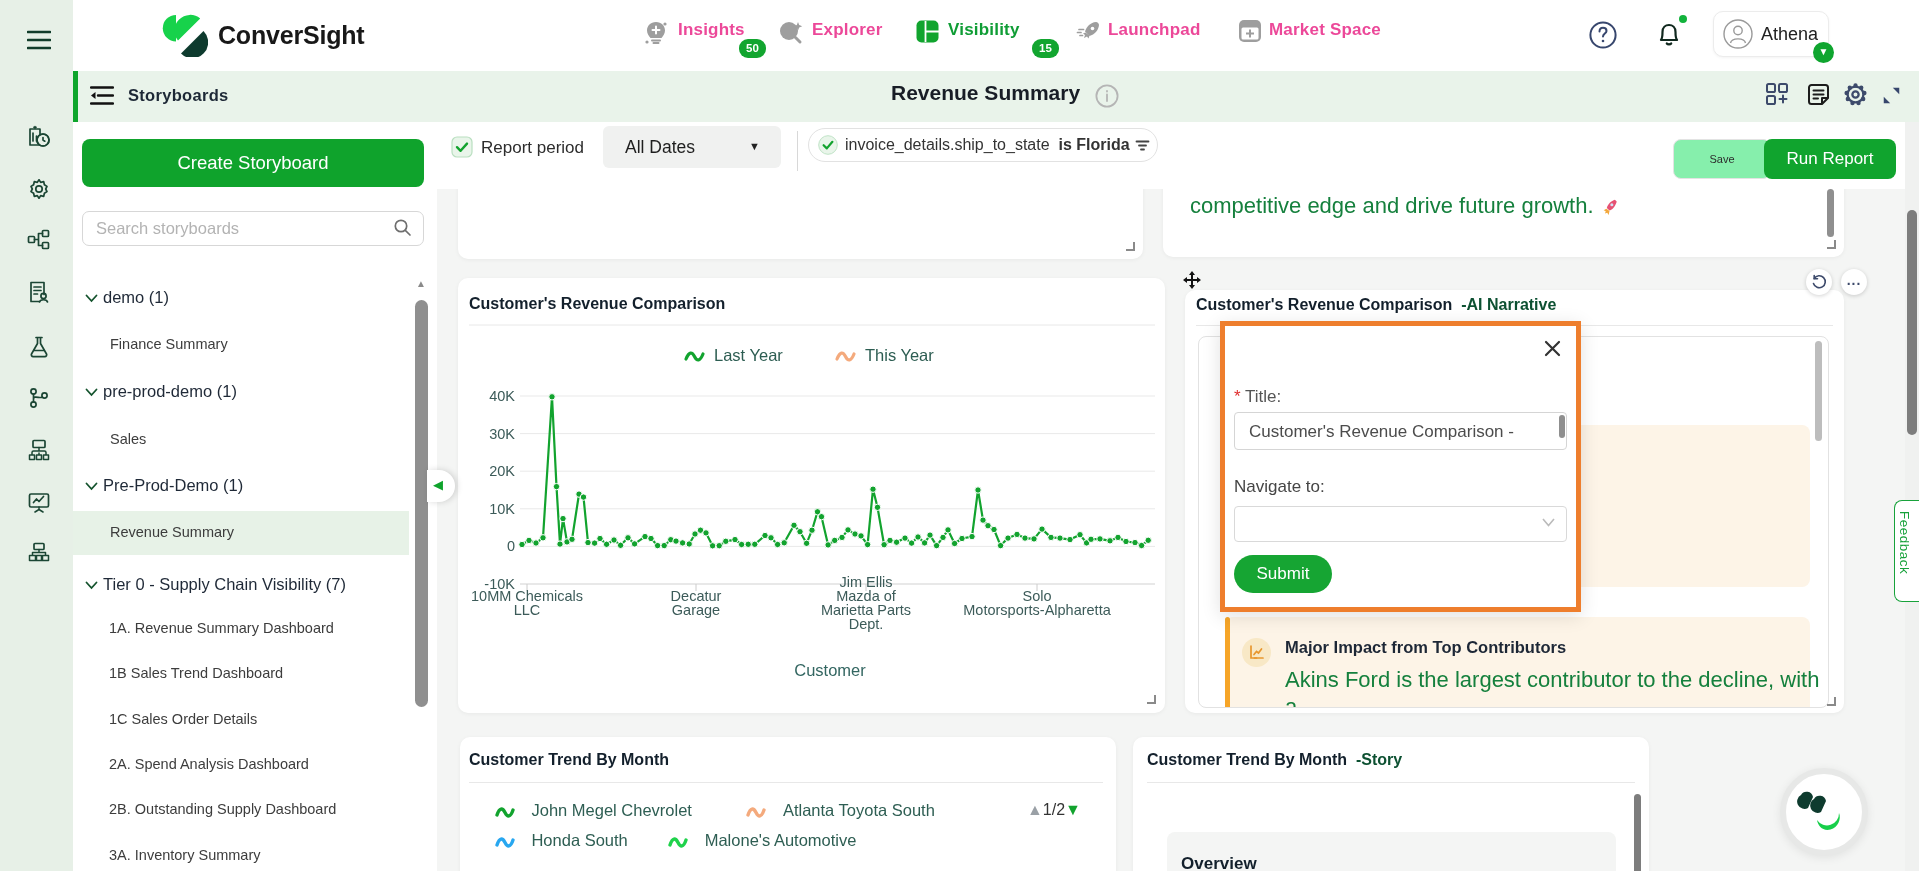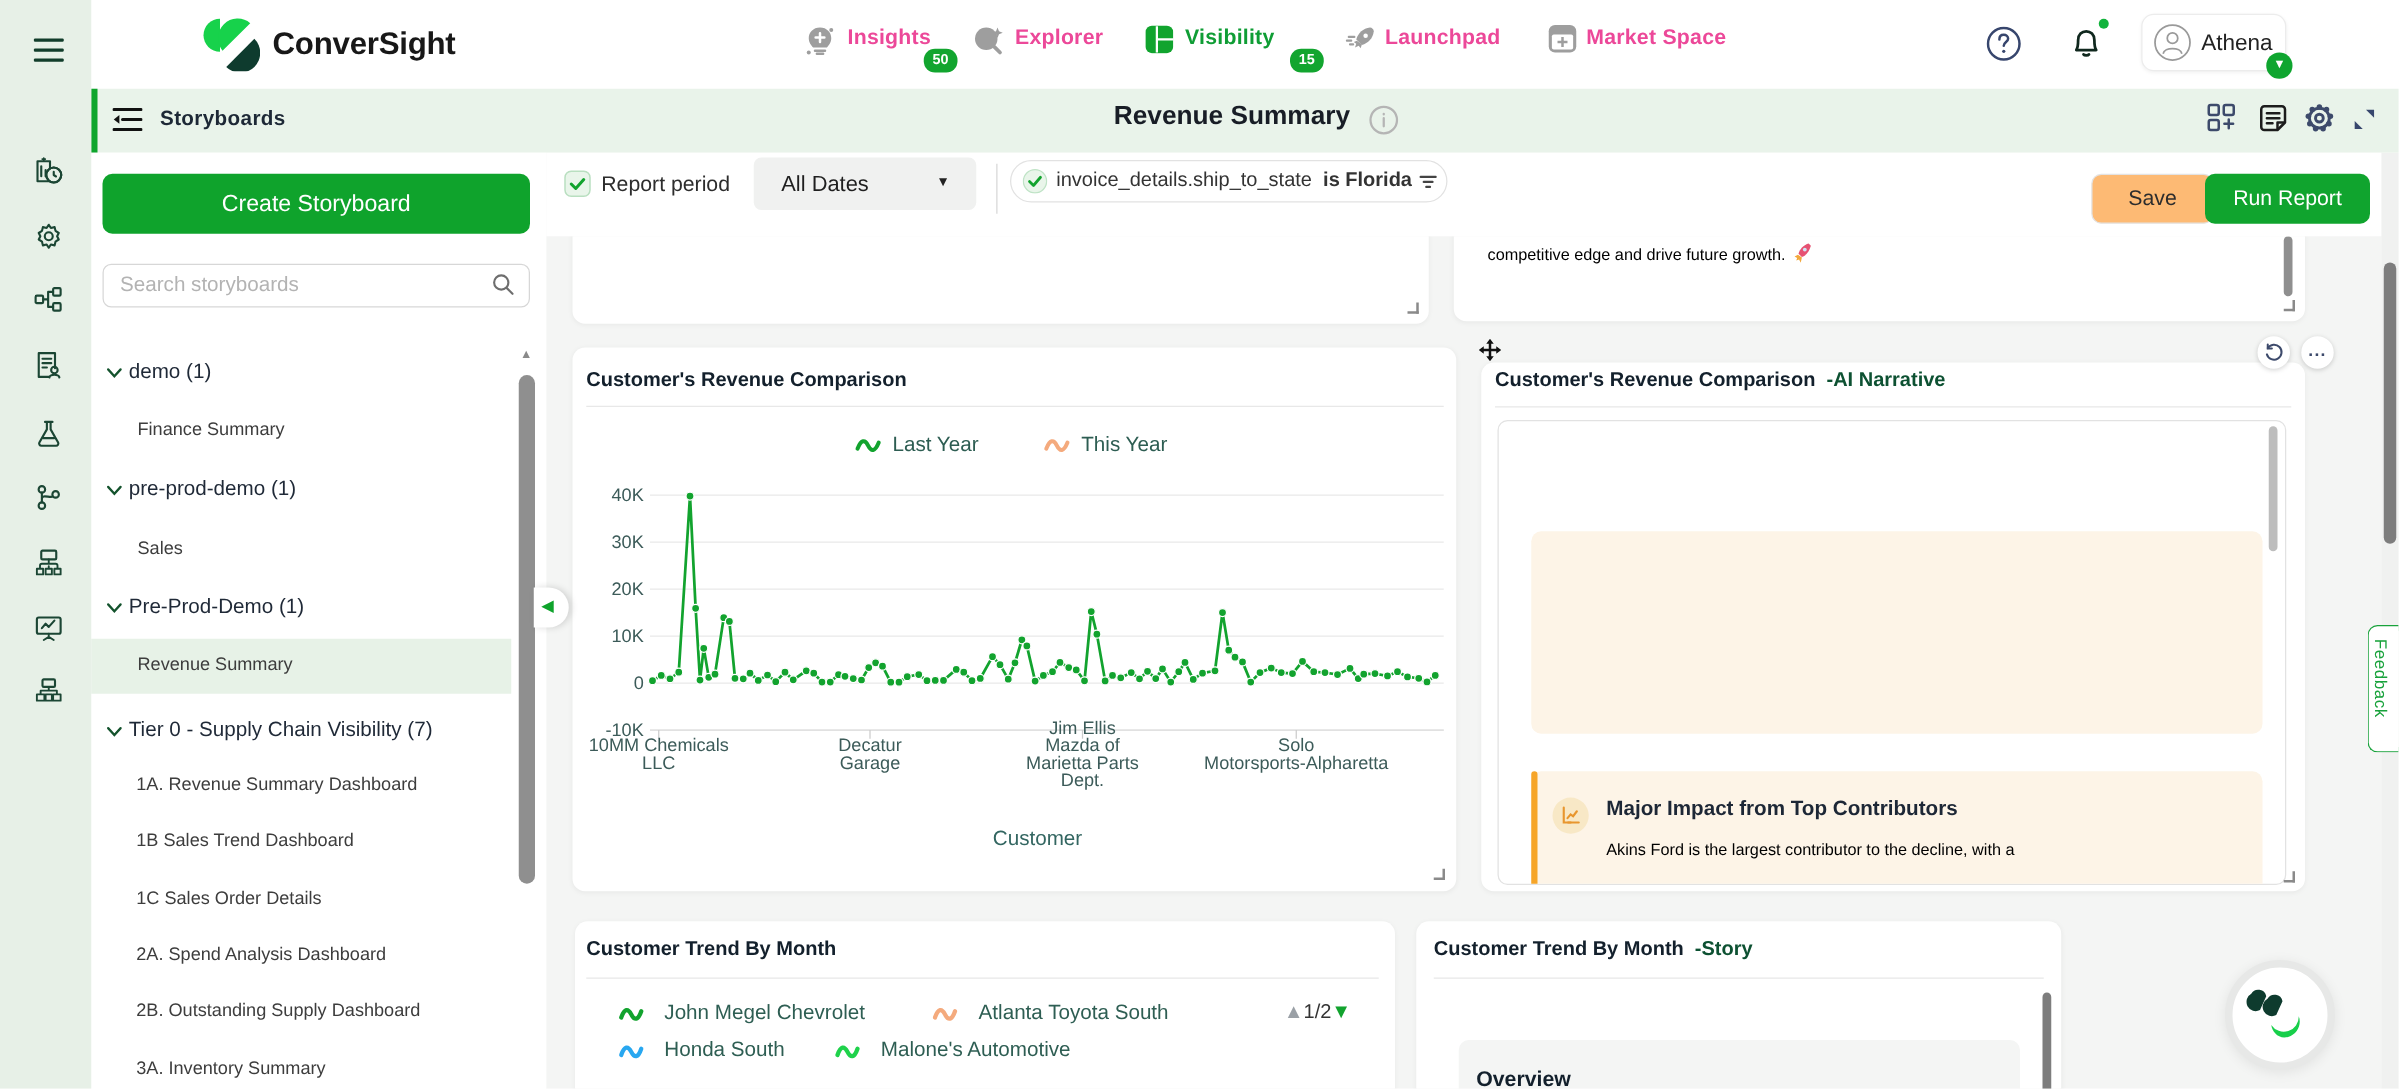--- a/index.html
+++ b/index.html
@@ -21,21 +21,21 @@
 .treechild{font-size:14.5px;color:#3d3d3d}
 .chev{width:13px;height:9px}
 
 #content{left:437px;top:122px;width:1468px;height:749px;background:#f4f5f4;z-index:5}
 #vtrack{left:1905px;top:122px;width:14px;height:749px;background:#f0f1f0;z-index:6}
 #vthumb{left:1907px;top:210px;width:10px;height:225px;background:#7d7d7d;border-radius:5px;z-index:7}
 #cards{left:437px;top:189px;width:1468px;height:682px;overflow:hidden;z-index:6}
 .card{position:absolute;background:#fff;border-radius:10px;box-shadow:0 1px 4px rgba(0,0,0,.05)}
 .corner{position:absolute;width:9px;height:9px;border-right:2.5px solid #8a8a8a;border-bottom:2.5px solid #8a8a8a}
 .cardtitle{font-size:16px;font-weight:bold;color:#13202c}
-.graytext{color:#000000;font-size:13px}
+.graytext{color:#15803d;font-size:22px}
 .beige{position:absolute;background:#fdf4e7;border-radius:8px}
 </style>
 </head>
 <body>
 <div id="root">
 
 <div class="c" id="content"></div>
 <div class="c" id="vtrack"></div>
 <div class="c" id="vthumb"></div>
 
@@ -58,21 +58,21 @@
         <circle cx="10" cy="10" r="9.3" fill="#e9f5ea" stroke="#bfe3c6" stroke-width="1"></circle>
         <path d="M5.6 10.2 L8.8 13.4 L14.4 6.8" fill="none" stroke="#12a32e" stroke-width="2.2" stroke-linecap="round" stroke-linejoin="round"></path>
       </svg>
   <div class="c" style="left:408px;top:14px;font-size:16px;color:#333">invoice_details.ship_to_state&nbsp;&nbsp;<b>is Florida</b></div>
   <svg class="c" style="left:697px;top:15px" width="17" height="17" viewBox="0 0 17 17" fill="none" stroke="#444" stroke-width="1.8" stroke-linecap="round">
         <path d="M2.5 4.5 h12"></path>
         <path d="M5 8.5 h7"></path>
         <path d="M7 12.5 h3"></path>
       </svg>
 
-  <div class="c" style="left:1236px;top:17px;width:98px;height:40px;background:#fdba74;border:1px solid #e3e3e3;border-radius:8px;text-align:center;line-height:38px;font-size:17px;color:#2d2d2d">Save</div>
+  <div class="c" style="left:1236px;top:17px;width:98px;height:40px;background:#86efac;border:1px solid #e3e3e3;border-radius:8px;text-align:center;line-height:38px;font-size:11px;color:#2d2d2d">Save</div>
   <div class="c" style="left:1327px;top:17px;width:132px;height:40px;background:#10a42e;border-radius:8px;text-align:center;line-height:40px;font-size:17px;color:#fff">Run Report</div>
 </div>
 
 <div class="c" id="cards">
 
   <div class="card" style="left:21px;top:-130px;width:685px;height:200px">
     <div class="corner" style="right:8px;bottom:8px"></div>
   </div>
 
   <div class="card" style="left:726px;top:-130px;width:681px;height:198px">
@@ -295,20 +295,35 @@
     <div style="position:absolute;left:501px;top:57px;width:7px;height:262px;background:#7d7d7d;border-radius:4px"></div>
   </div>
 
   <div class="c" style="left:1343px;top:579px;width:88px;height:88px;border-radius:50%;background:#fff;border:6px solid #e7e8e7;box-shadow:0 2px 10px rgba(0,0,0,.08)"></div>
   <svg class="c" style="left:1360px;top:593px" width="52" height="52" viewBox="0 0 52 52">
         <path d="M4 13 A6.5 6.5 0 0 1 16 15 L11 26 A6.5 6.5 0 0 1 4 13 Z" fill="#0e3b2e"></path>
         <path d="M17 17 A6.5 6.5 0 0 1 29 19 L24 30 A6.5 6.5 0 0 1 17 17 Z" fill="#0e3b2e"></path>
         <path d="M20 38 A12 12 0 0 0 42 31 C44.5 37 41 45.5 33.5 47.5 C26 49.5 21 44 20 38 Z" fill="#17cf4a"></path>
       </svg>
 
+  <div class="c" style="left:783px;top:132px;width:361px;height:291px;background:#fff;border:5px solid #ee7e2d;box-shadow:0 4px 18px rgba(0,0,0,.12)">
+    <svg style="position:absolute;right:15px;top:14px" width="17" height="17" viewBox="0 0 17 17" stroke="#333" stroke-width="2.2" stroke-linecap="round">
+          <path d="M2 2 L15 15 M15 2 L2 15"></path>
+        </svg>
+    <div style="position:absolute;left:9px;top:61px;font-size:17px;color:#555"><span style="color:#e02d2d">*</span> Title:</div>
+    <div style="position:absolute;left:9px;top:86px;width:333px;height:38px;border:1px solid #d5d5d5;border-radius:4px"></div>
+    <div style="position:absolute;left:24px;top:96px;font-size:17px;color:#4c4c4c">Customer's Revenue Comparison -</div>
+    <div style="position:absolute;left:334px;top:89px;width:6px;height:23px;background:#8f8f8f;border-radius:3px"></div>
+    <div style="position:absolute;left:9px;top:151px;font-size:17px;color:#454545">Navigate to:</div>
+    <div style="position:absolute;left:9px;top:180px;width:333px;height:36px;border:1px solid #d9d9d9;border-radius:4px"></div>
+    <svg style="position:absolute;left:317px;top:192px" width="13" height="9" viewBox="0 0 13 9" fill="none" stroke="#bbb" stroke-width="1.6">
+          <path d="M1 1 L6.5 7.5 L12 1"></path>
+        </svg>
+    <div style="position:absolute;left:9px;top:229px;width:98px;height:38px;background:#16a533;border-radius:19px;color:#fff;font-size:17px;text-align:center;line-height:38px">Submit</div>
+  </div>
 </div>
 
 <div class="c" id="sidebar">
   <div class="c" style="left:9px;top:17px;width:342px;height:48px;background:#0fa32c;border-radius:8px;color:#fff;font-size:18.5px;text-align:center;line-height:48px">Create Storyboard</div>
   <div class="c" style="left:9px;top:89px;width:342px;height:35px;border:1px solid #d7d7d7;border-radius:7px"></div>
   <div class="c" style="left:23px;top:97px;font-size:16.5px;color:#b3b3b3">Search storyboards</div>
   <svg class="c" style="left:320px;top:96px" width="19" height="19" viewBox="0 0 19 19" fill="none" stroke="#6e6e6e" stroke-width="1.7">
         <circle cx="8" cy="8" r="5.7"></circle>
         <path d="M12.3 12.3 L17 17" stroke-linecap="round"></path>
       </svg>

